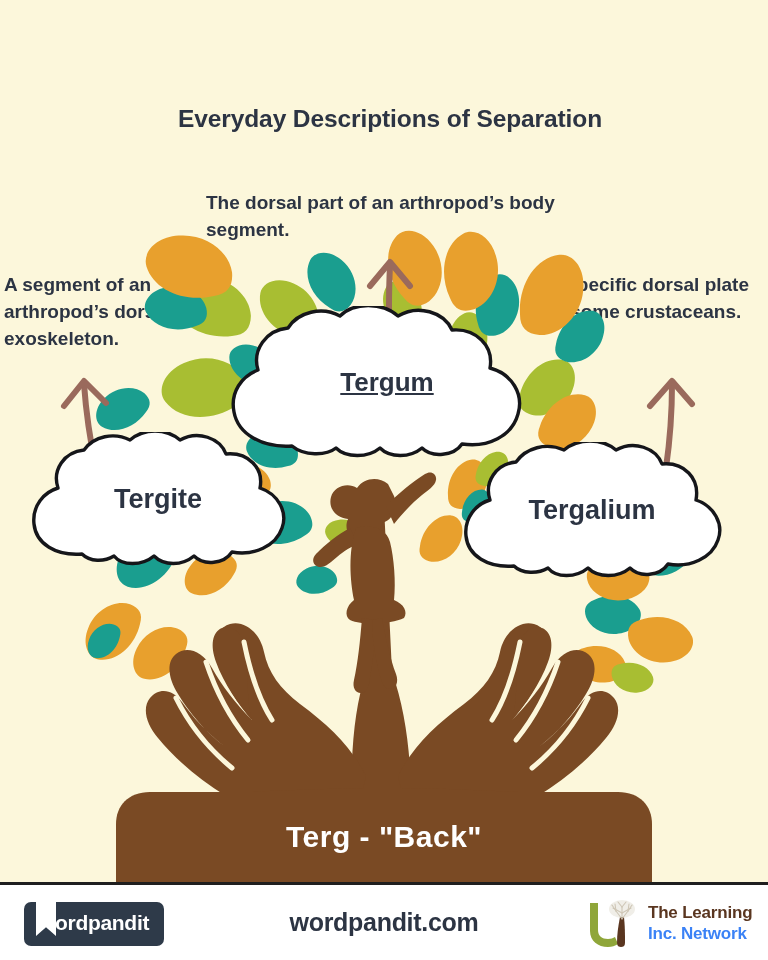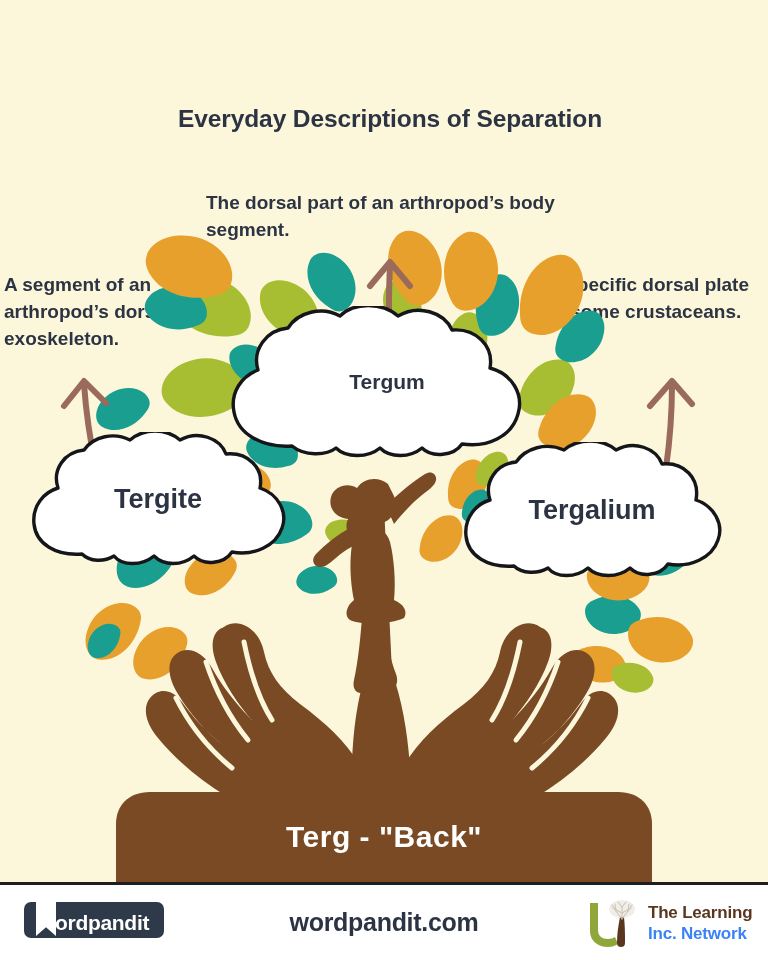--- a/index.html
+++ b/index.html
@@ -86,21 +86,21 @@
     align-items: center;
     justify-content: center;
     font-size: 28px;
     font-weight: bold;
     color: #2C3443;
     pointer-events: none;
   }
   .cloud-tergum   { left: 222px; top: 306px; width: 330px; height: 152px; }
   .cloud-tergite  { left: 24px;  top: 432px; width: 268px; height: 134px; }
   .cloud-tergal   { left: 456px; top: 442px; width: 272px; height: 136px; }
-  .cloud-tergum  .cloud-label { font-size: 21px; }
+  .cloud-tergum  .cloud-label { font-size: 26px; text-decoration: underline; }
   .cloud-tergite .cloud-label { font-size: 27px; padding-bottom: 4px; }
   .cloud-tergal  .cloud-label { font-size: 27px; padding-bottom: 2px; }
 
   
   .root-label {
     position: absolute;
     left: 0; top: 820px;
     width: 768px;
     text-align: center;
     font-size: 30px;
@@ -117,21 +117,21 @@
     height: 78px;
     background: #ffffff;
     border-top: 3px solid #1f1f1f;
     box-sizing: border-box;
     display: flex;
     align-items: center;
   }
   .wp-logo {
     position: absolute;
     left: 24px; top: 17px;
-    width: 140px; height: 36px;
+    width: 140px; height: 44px;
     background: #2E3A49;
     border-radius: 7px;
     display: flex;
     align-items: center;
     overflow: hidden;
     text-decoration: underline;
   }
   .wp-bookmark {
     position: absolute;
     left: 12px; top: 0px;

